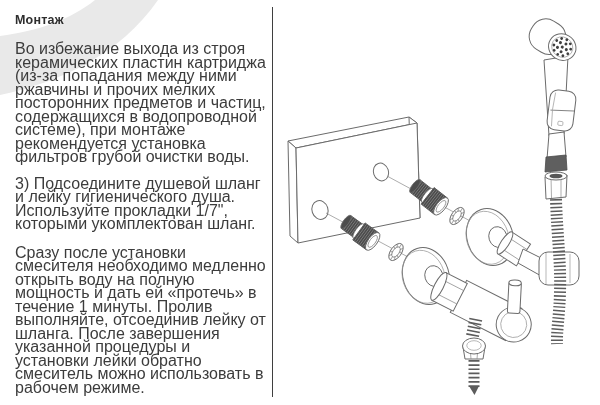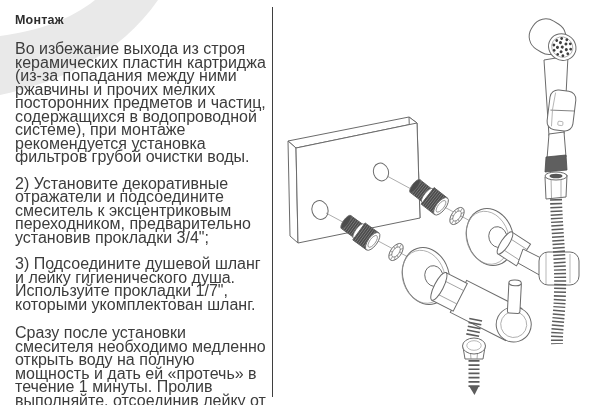--- a/index.html
+++ b/index.html
@@ -23,21 +23,20 @@
 
   <div class="corner-swoosh">
     <svg width="170" height="145" viewBox="0 0 170 145">
       <path d="M95,0 C70,20 38,31 0,36 L0,95 C60,82 120,55 158,0 Z" fill="#e9e9e9"></path>
     </svg>
   </div>
 
   <div class="text-col">
     <h1>Монтаж</h1>
     <p>Во избежание выхода из строя керамических пластин картриджа (из-за попадания между ними ржавчины и прочих мелких посторонних предметов и частиц, содержащихся в водопроводной системе), при монтаже рекомендуется установка фильтров грубой очистки воды.</p>
-    <p>2) Установите декоративные отражатели и подсоедините смеситель к эксцентриковым переходником, предварительно установив прокладки 3/4";</p>
     <p>3) Подсоедините душевой шланг и лейку гигиенического душа. Используйте прокладки 1/7", которыми укомплектован шланг.</p>
     <p class="gap-large">Сразу после установки смесителя необходимо медленно открыть воду на полную мощность и дать ей «протечь» в течение 1 минуты. Пролив выполняйте, отсоединив лейку от шланга. После завершения указанной процедуры и установки лейки обратно смеситель можно использовать в рабочем режиме.</p>
   </div>
 
   <div class="divider"></div>
 
   <div class="figure">
     <svg width="320" height="405" viewBox="280 0 320 405">
       <defs>
         <pattern id="knurl" width="2.2" height="2.2" patternUnits="userSpaceOnUse">

